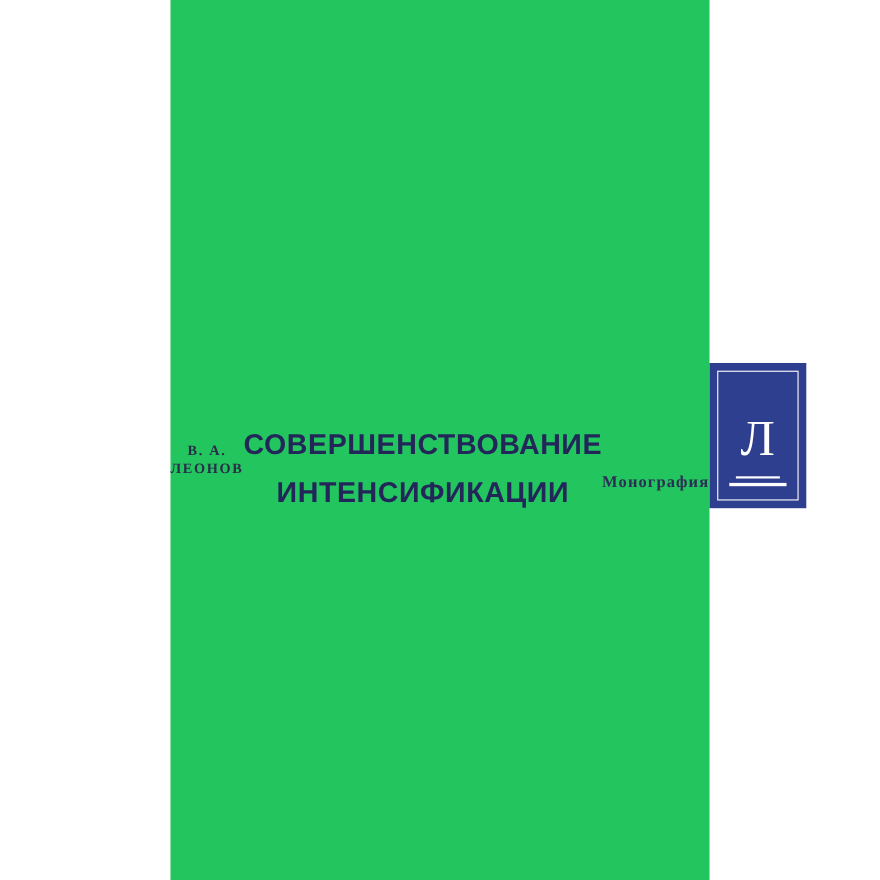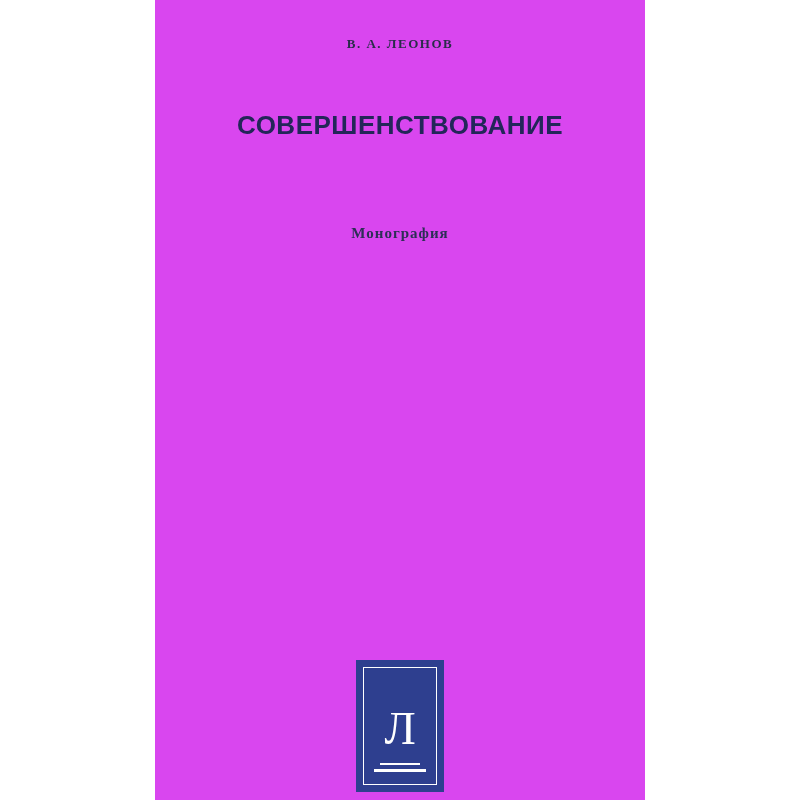--- a/index.html
+++ b/index.html
@@ -19,23 +19,23 @@
     height: 800px;
     background: #ffffff;
   }
   
   .cover {
     position: absolute;
     left: 155px;
     top: 0px;
     width: 490px;
     height: 800px;
-    background: #d946ef;
+    background: #22c55e;
     display: flex;
-    flex-direction: column;
+    flex-direction: row;
     align-items: center;
   }
   .author {
     margin-top: 36px;
     font-family: "Liberation Serif", serif;
     font-size: 13px;
     font-weight: bold;
     letter-spacing: 1.5px;
     color: #2a2c4a;
     text-align: center;
@@ -120,20 +120,21 @@
 </head>
 <body>
 
 <div class="page">
   <div class="cover">
 
     <div class="author">В. А. ЛЕОНОВ</div>
 
     <div class="title-block">
       <div class="title-line">СОВЕРШЕНСТВОВАНИЕ</div>
+      <div class="title-line">ИНТЕНСИФИКАЦИИ</div>
     </div>
 
     <div class="subtitle">Монография</div>
 
     <div class="spacer"></div>
 
     <div class="logo-wrap">
       <div class="logo">
         <div class="inner-border"></div>
         <div class="glyph">Л</div>

